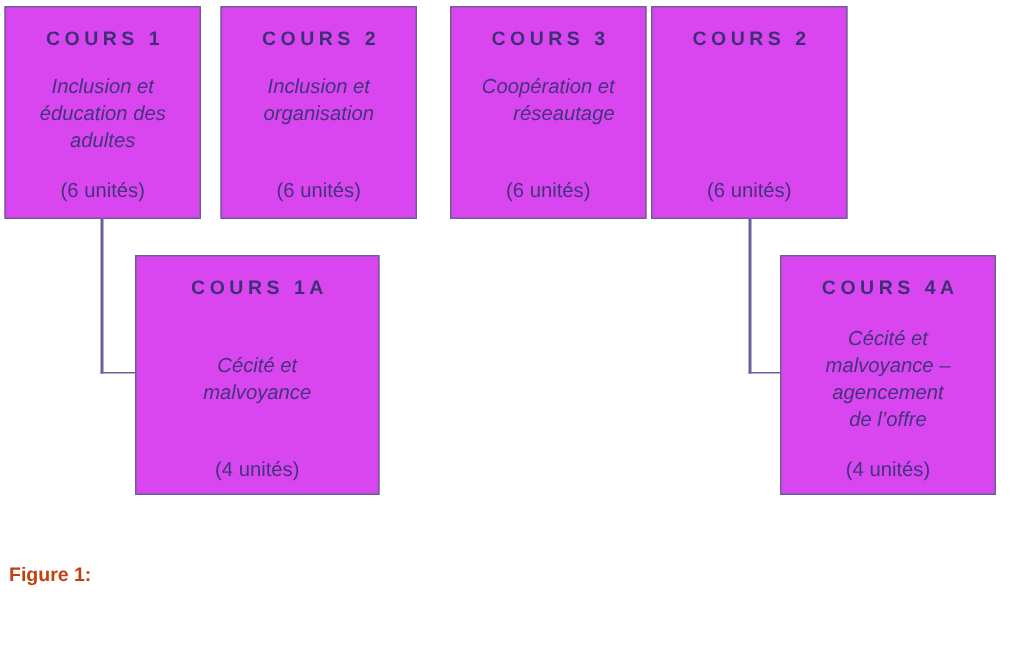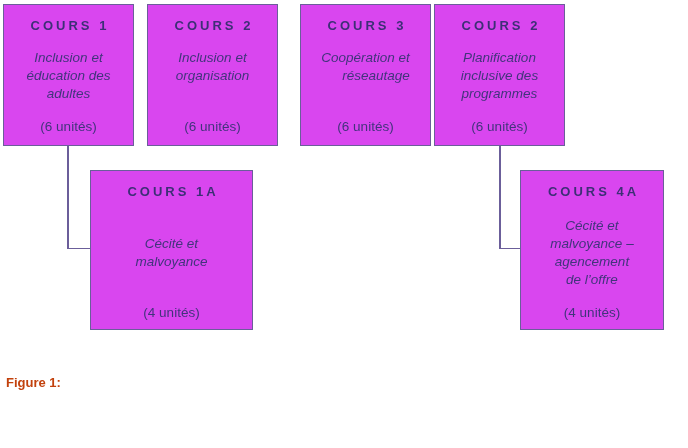--- a/index.html
+++ b/index.html
@@ -107,23 +107,20 @@
 
   <div class="box box--main b3">
     <div class="box-title">COURS 3</div>
     <div class="box-desc">Coopération et
 réseautage</div>
     <div class="box-units">(6 unités)</div>
   </div>
 
   <div class="box box--main b4">
     <div class="box-title">COURS 2</div>
-    <div class="box-desc">Planification
-inclusive des
-programmes</div>
     <div class="box-units">(6 unités)</div>
   </div>
 
   <div class="conn c1v"></div>
   <div class="conn c1h"></div>
   <div class="conn c2v"></div>
   <div class="conn c2h"></div>
 
   <div class="box box--sub b1a">
     <div class="box-title">COURS 1A</div>

